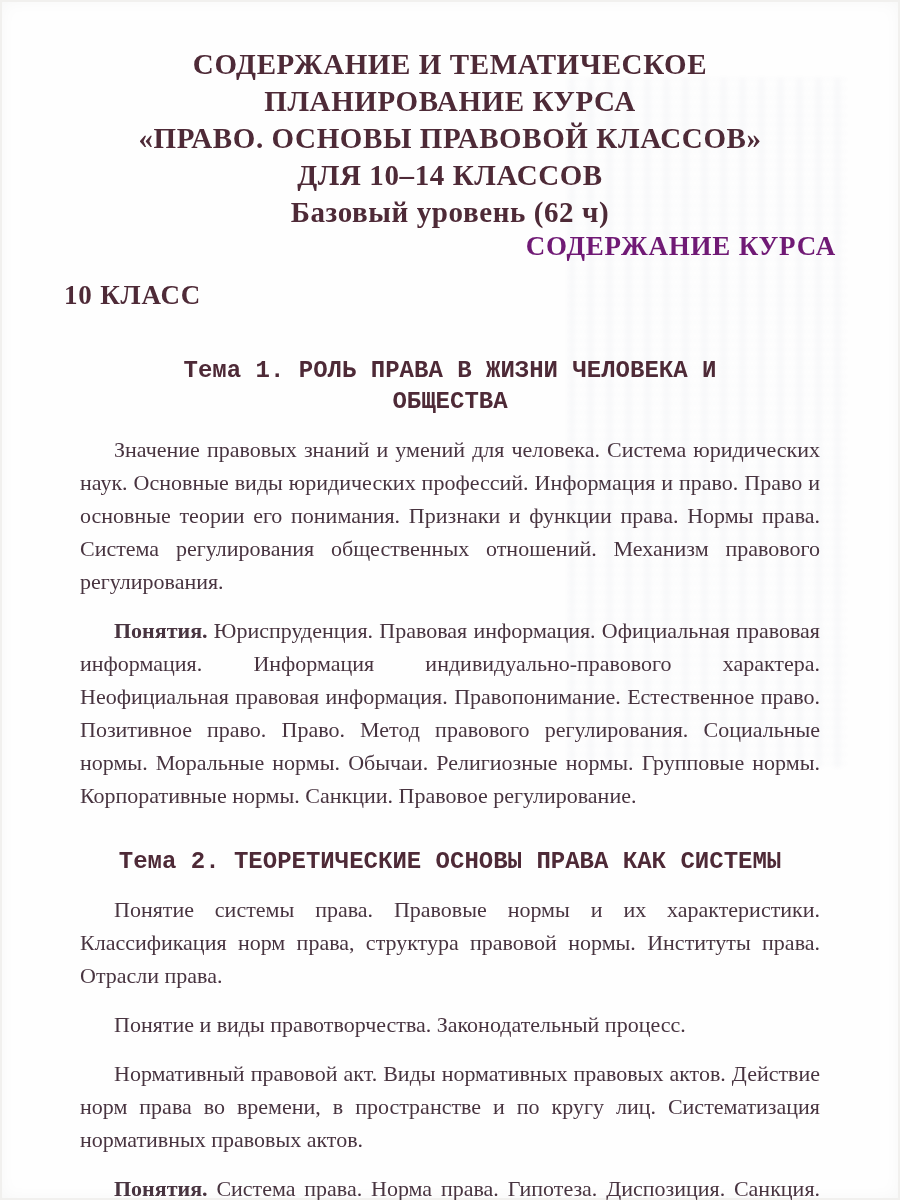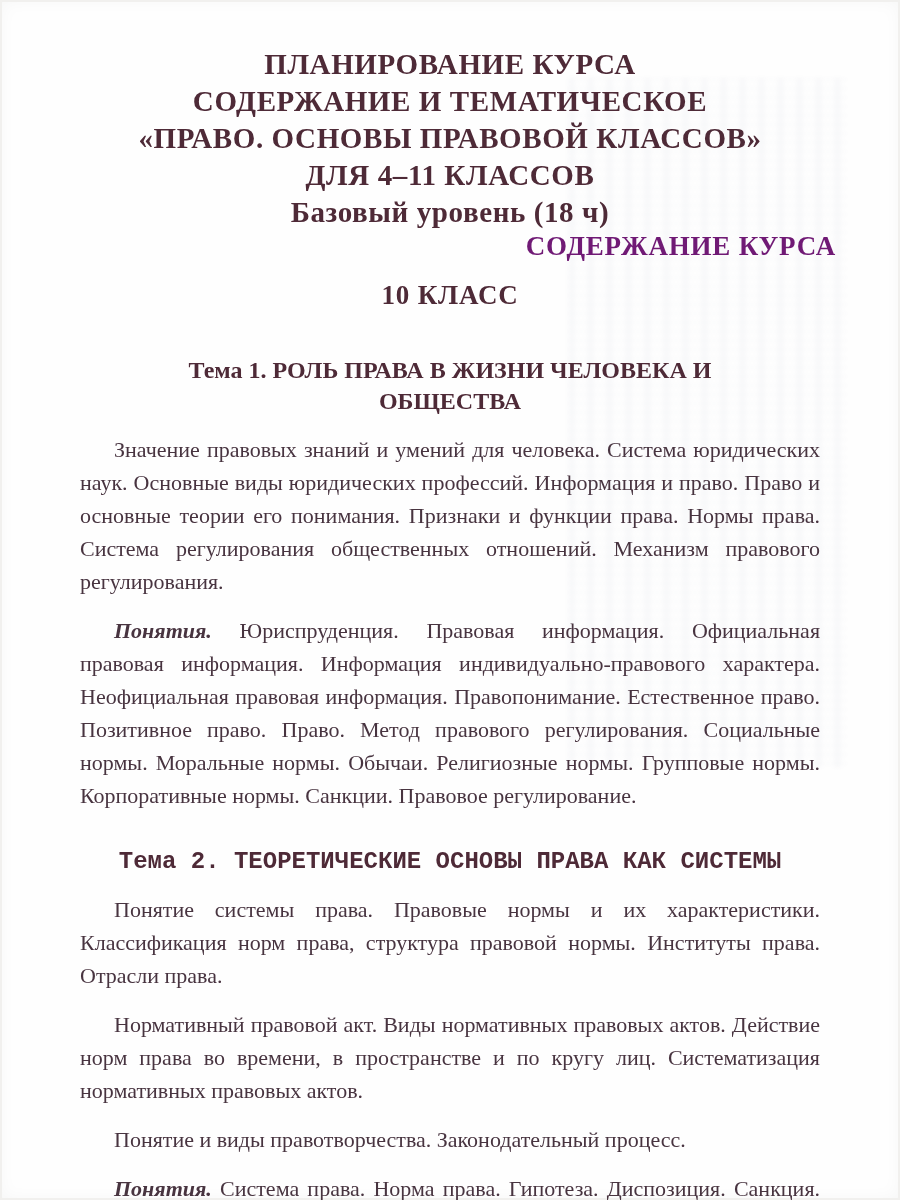--- a/index.html
+++ b/index.html
@@ -52,86 +52,85 @@
     color: #4e2a37;
   }
   .section-heading {
     text-align: right;
     font-weight: bold;
     font-size: 27px;
     letter-spacing: 0.8px;
     color: #701a75;
   }
   .grade-heading {
-    text-align: center;
     font-weight: bold;
     font-size: 27px;
     letter-spacing: 0.8px;
     color: #4e2a37;
     margin-top: 18px;
   }
   .topic-heading {
     text-align: center;
     font-weight: bold;
     font-size: 24px;
     line-height: 31px;
     color: #4e2a37;
     margin: 44px auto 12px auto;
   }
   .topic-heading.narrow {
     max-width: 660px;
+    font-family: Liberation Mono, monospace;
   }
   .topic-heading.wide {
     margin-top: 34px;
     font-family: Liberation Mono, monospace;
   }
   .body-text p {
     margin: 16px;
     font-size: 22px;
     line-height: 33px;
     text-align: justify;
     text-indent: 34px;
     color: #483440;
   }
   .terms-lead {
     font-weight: bold;
-    font-style: italic;
   }
 </style>
 </head>
 <body>
 
 <div class="page">
 
   <div class="bleed-through"></div>
 
   <div class="content">
 
     <div class="book-title">
+      <div>СОДЕРЖАНИЕ И ТЕМАТИЧЕСКОЕ</div>
       <div>ПЛАНИРОВАНИЕ КУРСА</div>
-      <div>СОДЕРЖАНИЕ И ТЕМАТИЧЕСКОЕ</div>
       <div>«ПРАВО. ОСНОВЫ ПРАВОВОЙ КЛАССОВ»</div>
-      <div>ДЛЯ 4–11 КЛАССОВ</div>
-      <div>Базовый уровень (18 ч)</div>
+      <div>ДЛЯ 10–14 КЛАССОВ</div>
+      <div>Базовый уровень (62 ч)</div>
     </div>
 
     <div class="section-heading">СОДЕРЖАНИЕ КУРСА</div>
 
     <div class="grade-heading">10 КЛАСС</div>
 
     <div class="topic-heading narrow">Тема 1. РОЛЬ ПРАВА В ЖИЗНИ ЧЕЛОВЕКА И ОБЩЕСТВА</div>
 
     <div class="body-text">
       <p>Значение правовых знаний и умений для человека. Система юридических наук. Основные виды юридических профессий. Информация и право. Право и основные теории его понимания. Признаки и функции права. Нормы права. Система регулирования общественных отношений. Механизм правового регулирования.</p>
       <p><span class="terms-lead">Понятия.</span> <span>Юриспруденция. Правовая информация. Официальная правовая информация. Информация индивидуально-правового характера. Неофициальная правовая информация. Правопонимание. Естественное право. Позитивное право. Право. Метод правового регулирования. Социальные нормы. Моральные нормы. Обычаи. Религиозные нормы. Групповые нормы. Корпоративные нормы. Санкции. Правовое регулирование.</span></p>
     </div>
 
     <div class="topic-heading wide">Тема 2. ТЕОРЕТИЧЕСКИЕ ОСНОВЫ ПРАВА КАК СИСТЕМЫ</div>
 
     <div class="body-text">
       <p>Понятие системы права. Правовые нормы и их характеристики. Классификация норм права, структура правовой нормы. Институты права. Отрасли права.</p>
+      <p>Понятие и виды правотворчества. Законодательный процесс.</p>
       <p>Нормативный правовой акт. Виды нормативных правовых актов. Действие норм права во времени, в пространстве и по кругу лиц. Систематизация нормативных правовых актов.</p>
-      <p>Понятие и виды правотворчества. Законодательный процесс.</p>
       <p><span class="terms-lead">Понятия.</span> <span>Система права. Норма права. Гипотеза. Диспозиция. Санкция. Институт права. Субинститут. Отрасль права.</span></p>
     </div>
 
   </div>
 </div>
 
 </body></html>

